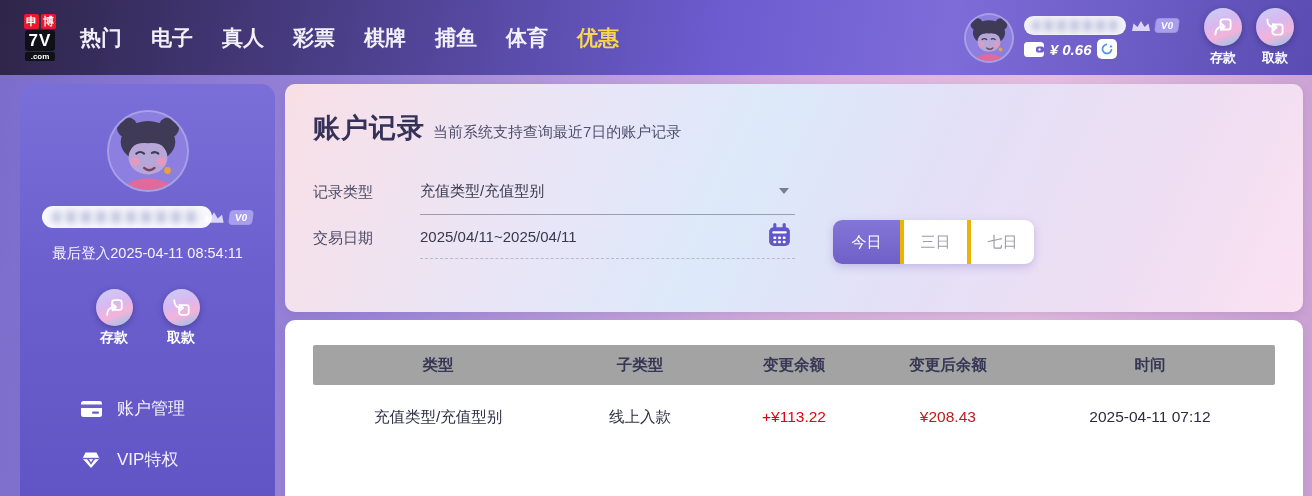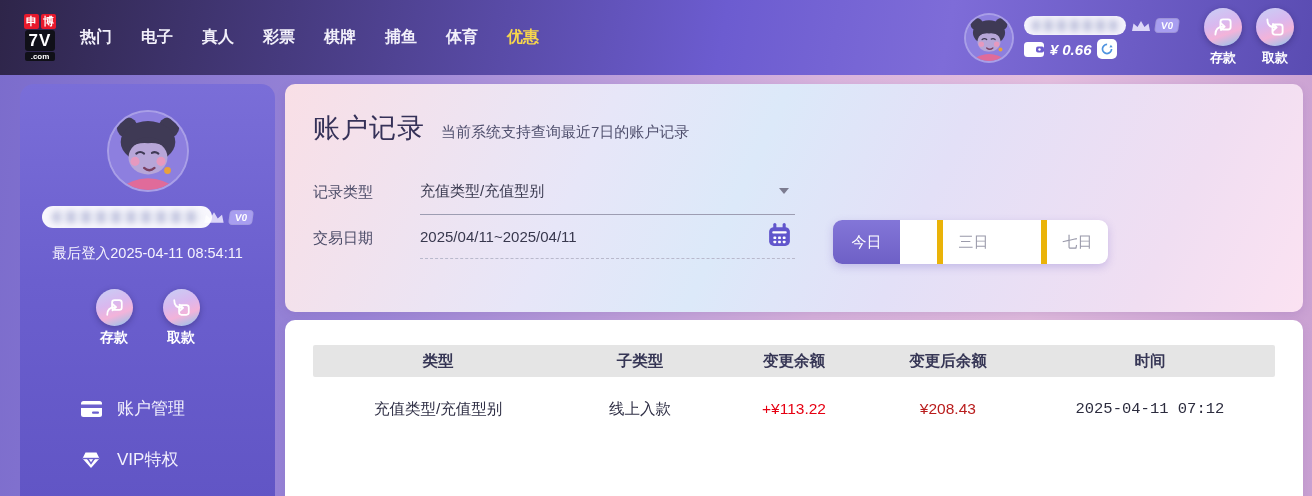--- a/index.html
+++ b/index.html
@@ -14,21 +14,21 @@
     position:absolute; top:0; left:0; right:0; height:75px;
     background:linear-gradient(100deg,#2e2549 0%,#463a7e 22%,#6c5cd0 55%,#7e6cd8 72%,#5a4cb2 100%);
     display:flex; align-items:center; padding:0 18px 0 24px; z-index:5;
   }
   .logo{display:flex; flex-direction:column; align-items:center; gap:1px; cursor:pointer;}
   .logo-row{display:flex; gap:2px;}
   .logo-sq{background:#e8192c; color:#fff; font-size:11px; font-weight:bold; width:15px; height:15px; display:flex;align-items:center;justify-content:center; border-radius:2px;}
   .logo-7v{background:#101018; color:#fff; font-weight:bold; font-size:17px; letter-spacing:1px; padding:0 4px; border-radius:3px; line-height:21px;}
   .logo-com{background:#101018; color:#fff; font-weight:bold; font-size:8px; padding:0 6px; border-radius:2px; line-height:9px;}
   .nav-items{display:flex; gap:29px; margin-left:24px;}
-  .nav-item{color:#f2f0fa; font-size:16px; font-weight:bold; text-decoration:none; cursor:pointer; white-space:nowrap;}
+  .nav-item{color:#f2f0fa; font-size:21px; font-weight:bold; text-decoration:none; cursor:pointer; white-space:nowrap;}
   .nav-item.active{color:#f7d64c;}
   .nav-user{margin-left:auto; display:flex; align-items:center;}
   .avatar{border-radius:50%; overflow:hidden; background:#8d7fdf; flex-shrink:0; border:2px solid rgba(255,255,255,.25);}
   .avatar svg{display:block;}
   .user-col{margin-left:10px; display:flex; flex-direction:column; gap:4px;}
   .user-row1{display:flex; align-items:center; gap:4px;}
   .name-pill{background:rgba(255,255,255,.92); border-radius:12px; height:19px; width:102px; position:relative; overflow:hidden;}
   .name-pill .smear{position:absolute; inset:4px 8px; background:repeating-linear-gradient(90deg,#9aa0c8 0 7px,#e8eaf4 7px 13px); filter:blur(3px); opacity:.65; border-radius:6px;}
   .vip-badge{background:#a89ef0; color:#fff; font-size:10px; font-weight:bold; border-radius:3px; padding:1px 5px; transform:skewX(-8deg); box-shadow:0 0 0 1px rgba(255,255,255,.35);}
   .user-row2{display:flex; align-items:center; gap:6px; color:#fff; font-size:15px; font-weight:bold;font-style:italic;}
@@ -56,45 +56,45 @@
   .menu-item{display:flex; align-items:center; gap:15px; padding:14px 0 14px 60px; cursor:pointer; color:#f3f1fd; font-size:17px;}
   .menu-item .mi-icon{width:22px; display:flex; justify-content:center;}
   
   .panel1{
     position:absolute; left:285px; top:84px; width:1018px; height:228px; border-radius:10px;
     background:linear-gradient(115deg,#f9dfe6 0%,#e7e6f8 30%,#dce9f9 45%,#e3e0f7 62%,#f0def2 85%,#fbe2f2 100%);
     box-shadow:0 3px 8px rgba(110,80,160,.18);
     padding:26px 28px; z-index:3;
   }
   .page-title-row{display:flex; align-items:baseline;}
-  .page-title{font-size:27px; font-weight:normal; color:#353158; letter-spacing:1px;}
-  .page-subtitle{font-size:15px; color:#50506e; margin-left:16px;}
+  .page-title{font-size:27px; font-weight:bold; color:#353158; letter-spacing:1px;}
+  .page-subtitle{font-size:15px; color:#50506e; margin-left:8px;}
   .form{margin-top:34px;}
   .form-row{display:flex; align-items:flex-start; min-height:46px;}
   .form-row + .form-row{margin-top:0;}
   .f-label{width:107px; font-size:15px; color:#4c4c68; padding-top:3px;}
   .f-field{width:375px; position:relative; padding:2px 0 13px 0; font-size:15px; color:#38384e; cursor:pointer;}
   .f-field.solid{border-bottom:1px solid #9d9db2;}
   .f-field.dashed{border-bottom:1px dashed #b9b9cc;}
   .caret{position:absolute; right:6px; top:8px; width:0; height:0;
     border-left:5px solid transparent; border-right:5px solid transparent; border-top:6px solid #7c7c90;}
   .cal-btn{position:absolute; right:2px; top:-4px; cursor:pointer;}
-  .range-group{display:flex; margin-left:38px; margin-top:-6px; background:#fff; border-radius:9px; overflow:hidden; box-shadow:0 3px 8px rgba(120,100,200,.3); height:44px;gap:37px;}
+  .range-group{display:flex; margin-left:38px; margin-top:-6px; background:#fff; border-radius:9px; overflow:hidden; box-shadow:0 3px 8px rgba(120,100,200,.3); height:44px;}
   .range-btn{width:67px; border:none; background:transparent; color:#9b9bab; font-size:15px; cursor:pointer; font-family:inherit;}
-  .range-btn + .range-btn{border-left:6px solid #eab308;}
+  .range-btn + .range-btn{border-left:4px solid #eab308;}
   .range-btn.active{background:linear-gradient(180deg,#8376d8,#6e60c6); color:#fff;}
   .panel2{
     position:absolute; left:285px; top:320px; width:1018px; height:200px; border-radius:10px;
     background:#fff; box-shadow:0 3px 8px rgba(110,80,160,.15); padding:25px 28px 0; z-index:3;
   }
-  .tbl-head{display:flex; align-items:center; height:32px; background:#e5e5e5; border-radius:2px;}
+  .tbl-head{display:flex; align-items:center; height:40px; background:#a3a3a3; border-radius:2px;}
   .tbl-head .cell{font-weight:bold; color:#363655; font-size:15.5px;}
   .tbl-row{display:flex; align-items:center; height:64px;}
   .cell{text-align:center; font-size:15.5px; color:#2f2f45;}
-  .c1{width:26%;} .c2{width:16%;} .c3{width:16%;text-align:center;} .c4{width:16%;} .c5{width:26%;font-family:Liberation Mono, monospace;}
+  .c1{width:26%;} .c2{width:16%;} .c3{width:16%;text-align:center;} .c4{width:16%;} .c5{width:26%;}
   .amt-change{color:#e60012;}
   .amt-after{color:#b91c1c;}
   .time-cell{color:#2c2c3e;}
 </style>
 </head>
 <body>
 
 <div class="navbar">
   <div class="logo">
     <div class="logo-row">

